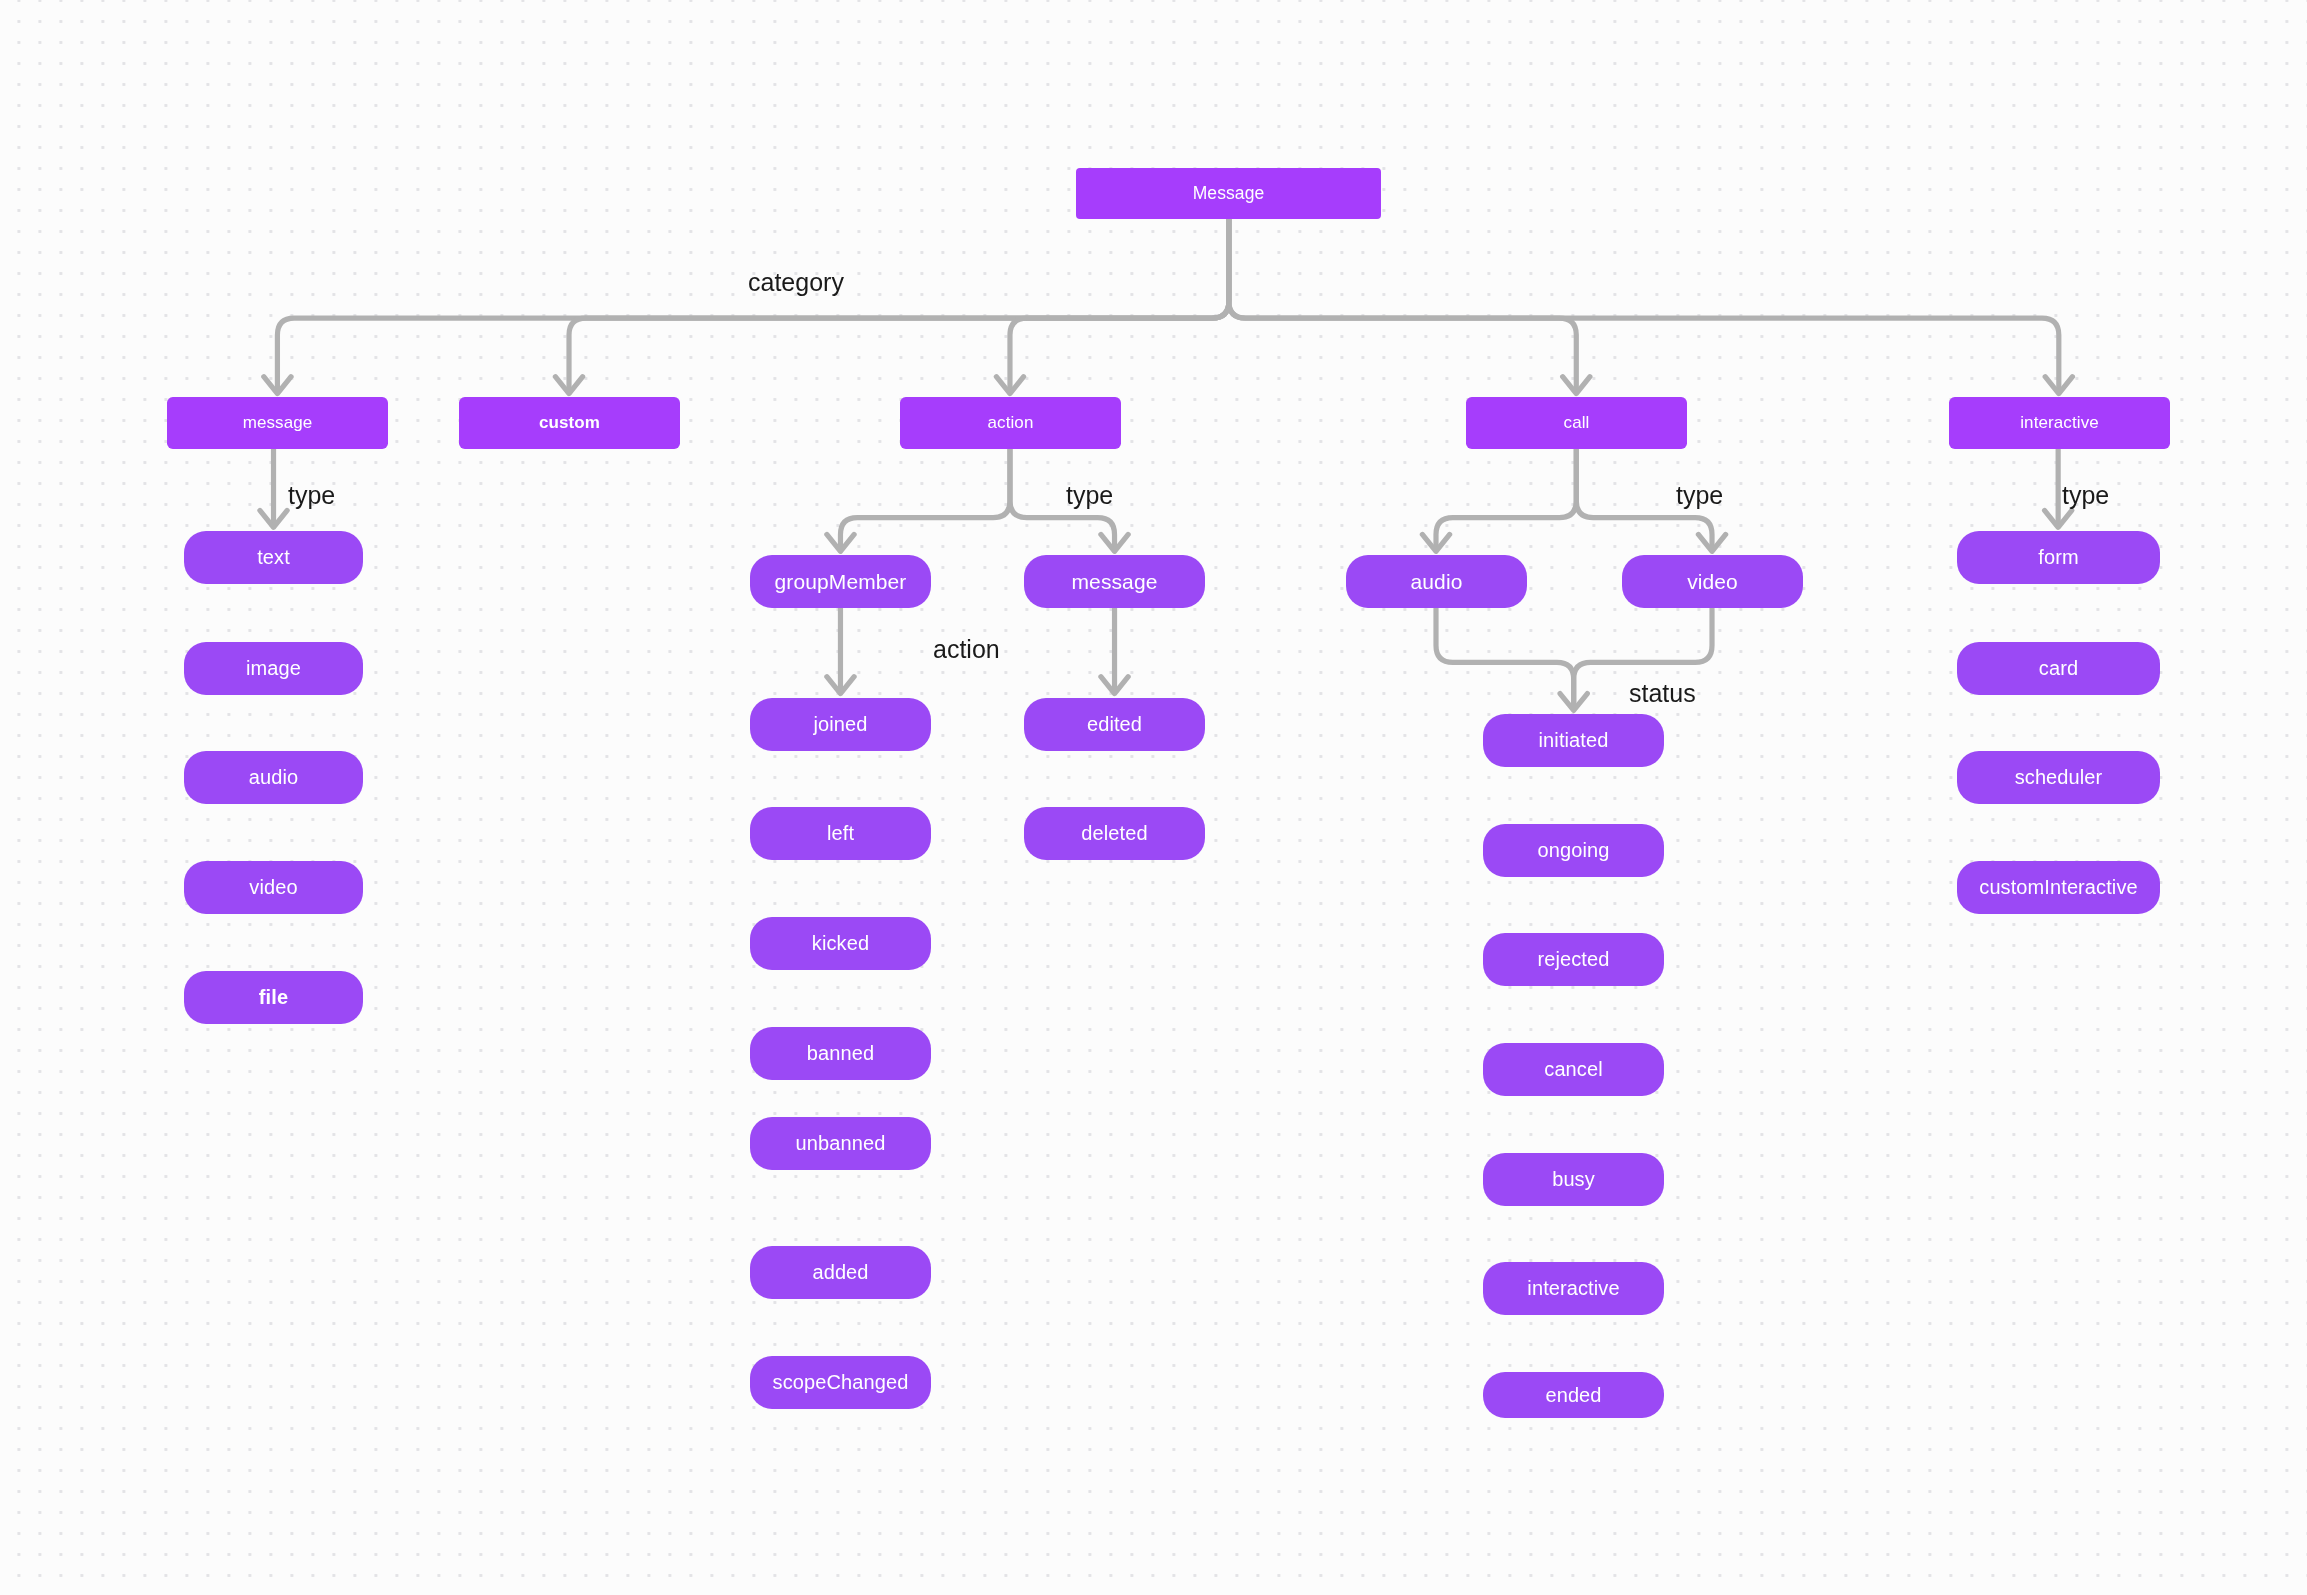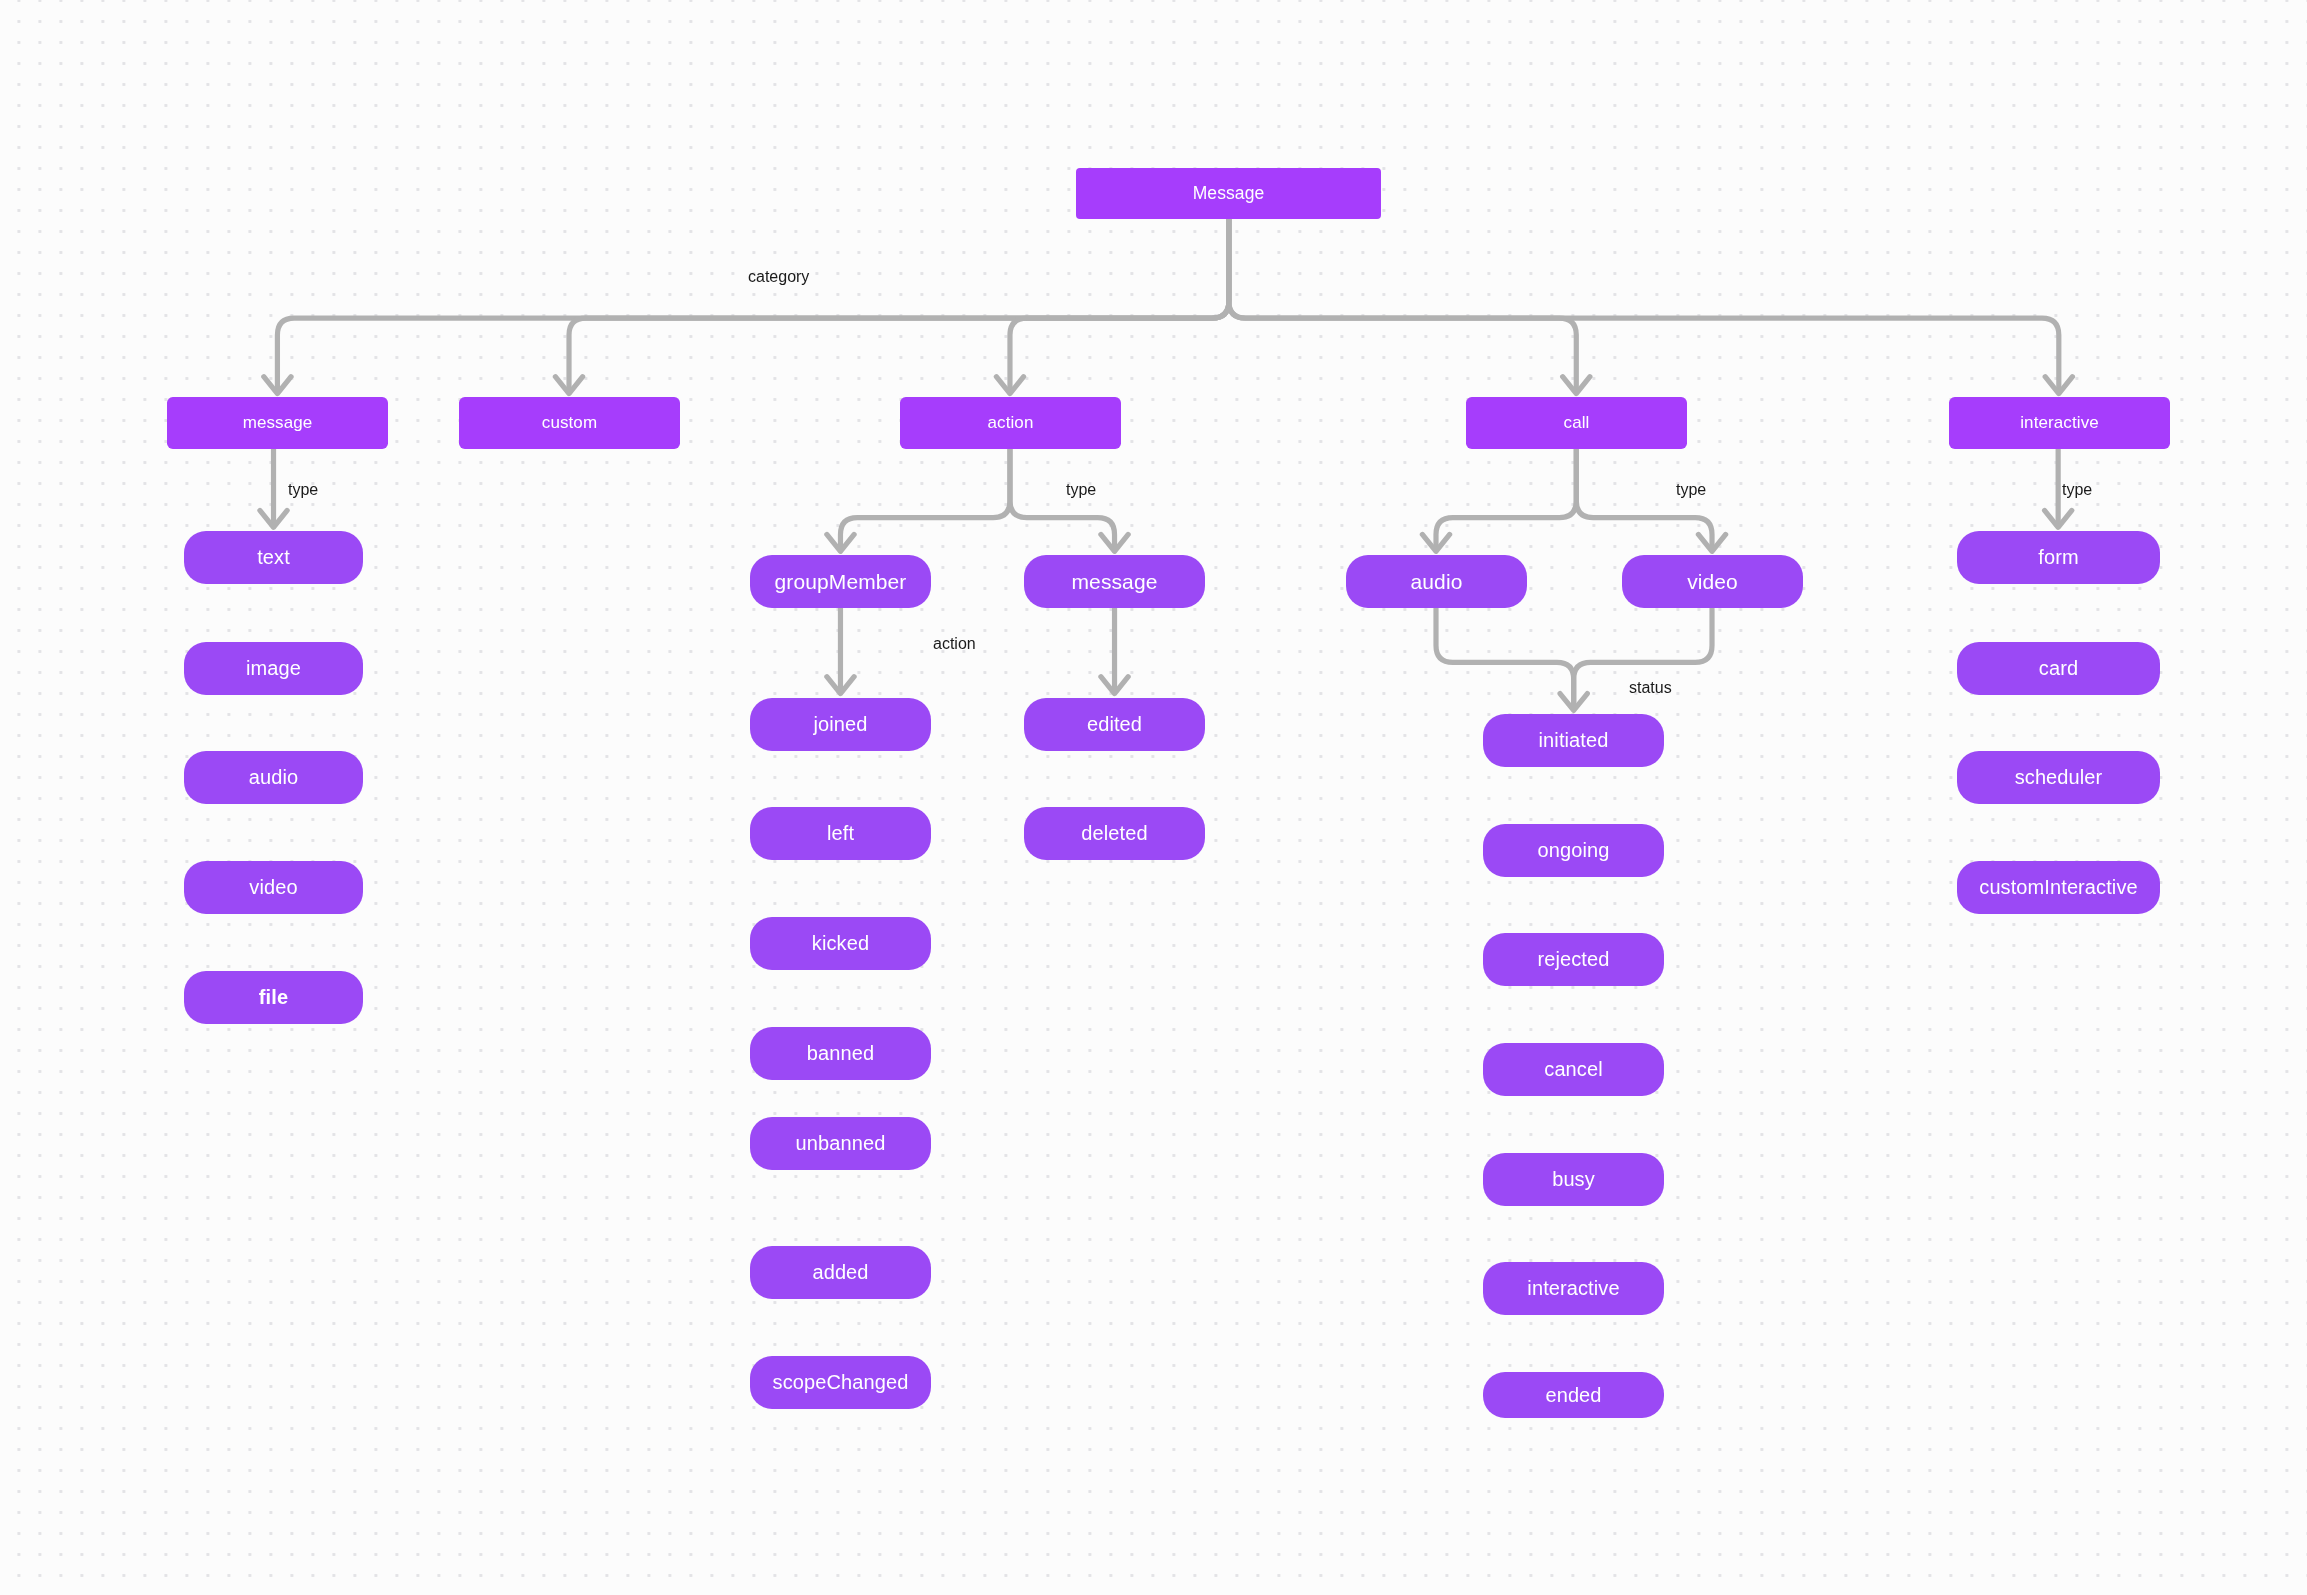--- a/index.html
+++ b/index.html
@@ -71,21 +71,21 @@
   }
   .node-leaf {
     background: #9b49f5;
     border-radius: 22px;
     font-size: 20px;
     letter-spacing: 0.1px;
   }
   .edge-label {
     position: absolute;
     color: #1a1a1a;
-    font-size: 16px;
+    font-size: 25px;
     white-space: nowrap;
     user-select: none;
   }
 </style>
 </head>
 <body>
 
 <div id="canvas">
   <svg id="edges" viewBox="0 0 3552 2456">
       <path class="edge-path" d="M 1892 336 L 1892 464 Q 1892 490 1866 490 L 453 490 Q 427 490 427 516 L 427 602"></path>
@@ -118,21 +118,21 @@
       <path class="edge-path" d="M 3169 692 L 3169 808"></path>
       <path class="arrow-head" d="M 3148 786 L 3169 812 L 3190 786"></path>
     </svg>
   <div id="nodes">
       <div class="node node-root" style="left: 1076px; top: 168px; width: 305px; height: 51px;">
         <span>Message</span>
       </div>
       <div class="node node-category" style="left: 167px; top: 397px; width: 221px; height: 52px;">
         <span>message</span>
       </div>
-      <div class="node node-category" style="left: 459px; top: 397px; width: 221px; height: 52px;">
+      <div class="node node-category" style="left: 459px; top: 397px; width: 221px; height: 52px; font-weight: bold;">
         <span>custom</span>
       </div>
       <div class="node node-category" style="left: 900px; top: 397px; width: 221px; height: 52px;">
         <span>action</span>
       </div>
       <div class="node node-category" style="left: 1466px; top: 397px; width: 221px; height: 52px;">
         <span>call</span>
       </div>
       <div class="node node-category" style="left: 1949px; top: 397px; width: 221px; height: 52px;">
         <span>interactive</span>

